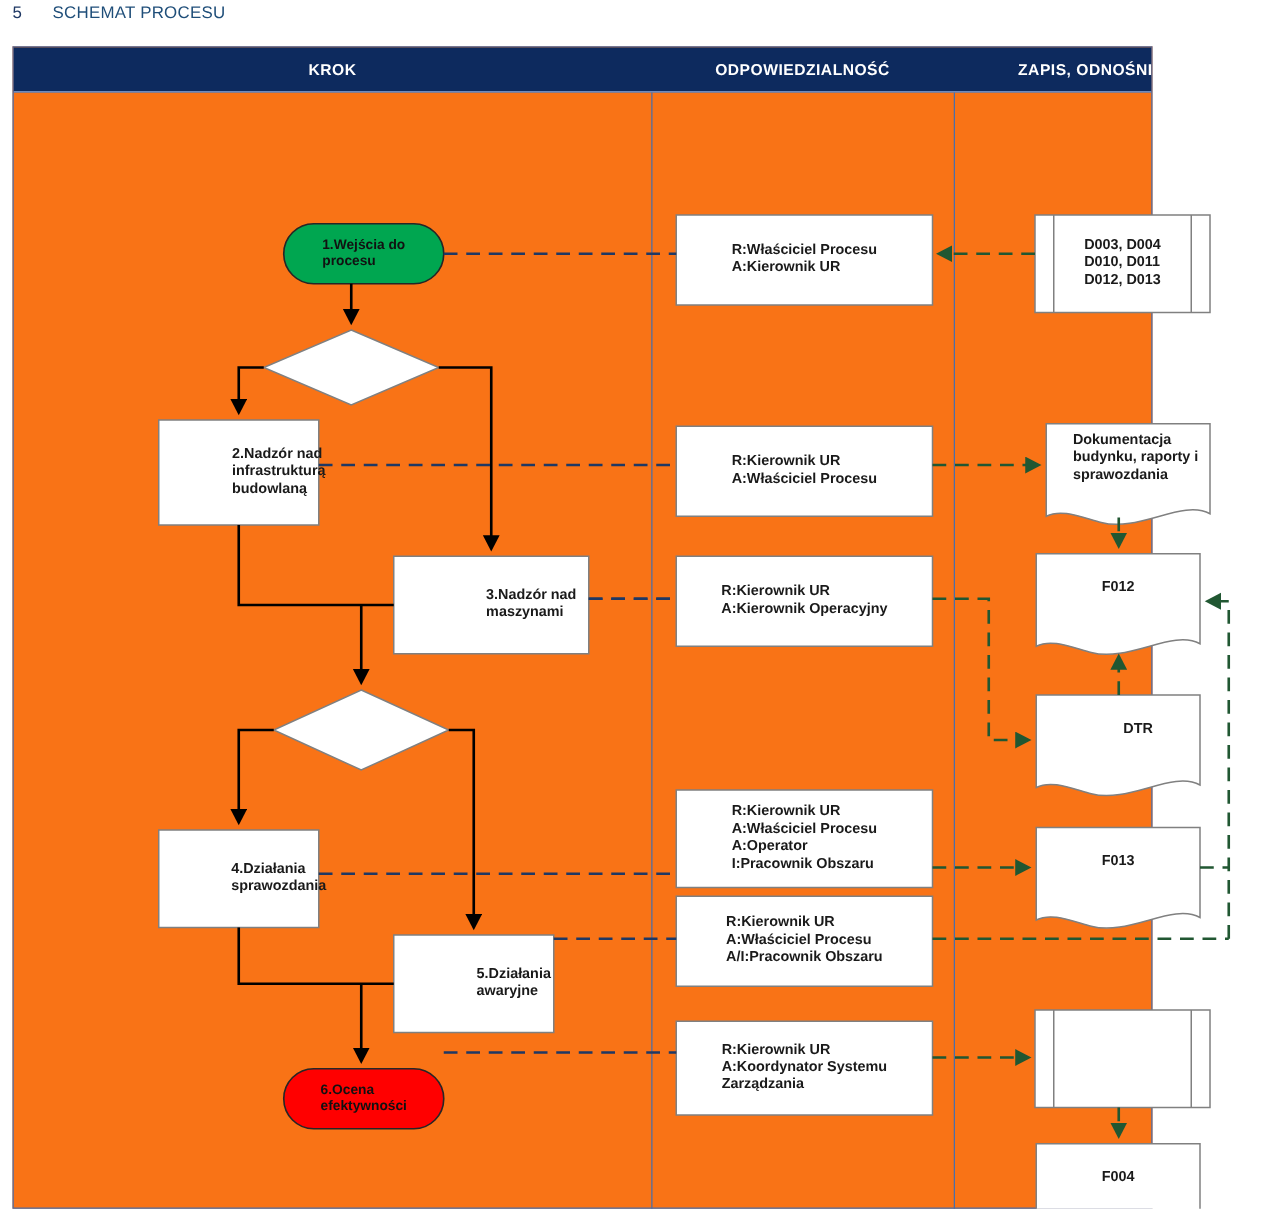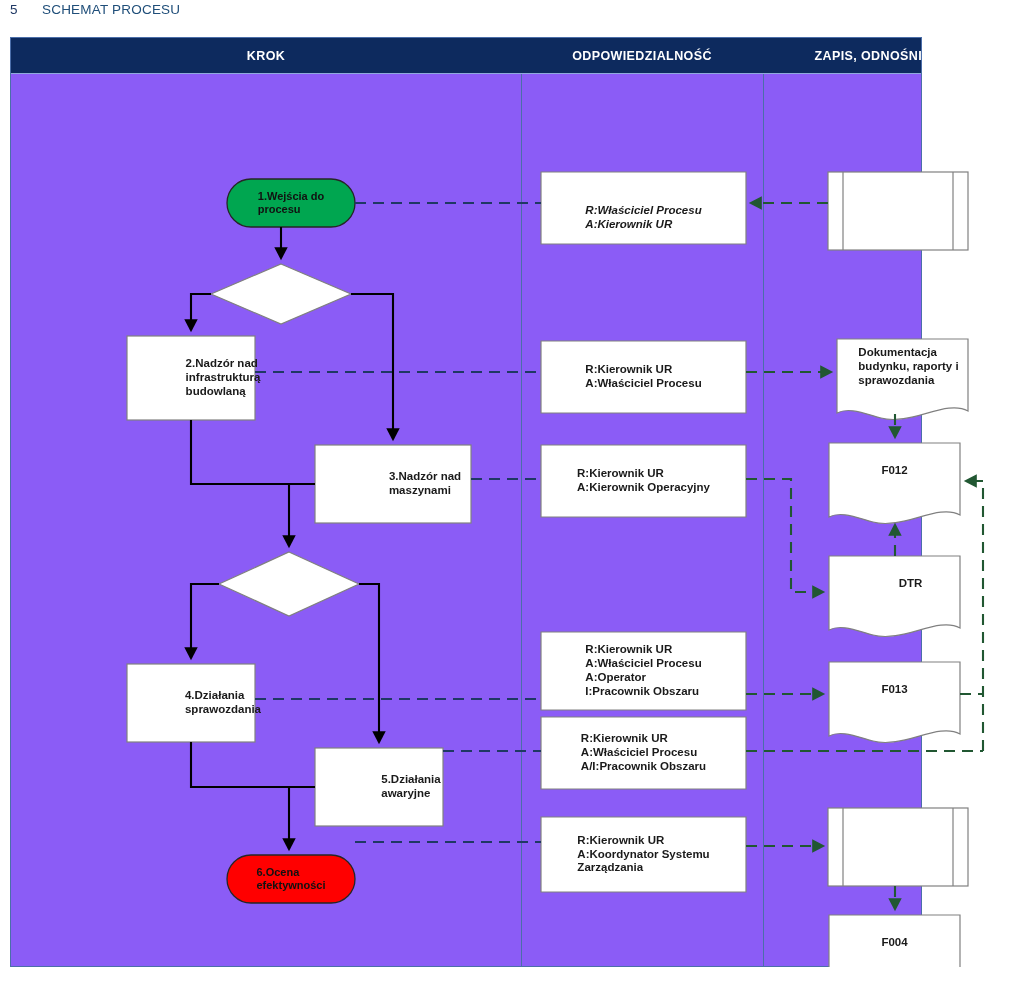--- a/index.html
+++ b/index.html
@@ -20,21 +20,21 @@
     color: #1f3864;
   }
   #doc-title .num { width: 32px; color: #1f3864; }
   #doc-title .txt { color: #1f4e79; }
 
   
   #schema-table {
     position: absolute; left: 10px; top: 37px;
     width: 912px; height: 930px;
     border: 1px solid #4b6ea9;
-    background: #8b5cf6;
+    background: #f97316;
   }
   #table-header {
     position: absolute; left: 0; top: 0; width: 100%; height: 36px;
     background: #0d2a5e;
     border-bottom: 1px solid #8faadc;
   }
   .hdr-cell {
     position: absolute; top: 0; height: 36px;
     display: flex; align-items: center; justify-content: center;
     color: #ffffff; font-weight: bold; font-size: 12.5px;
@@ -290,21 +290,21 @@
       </div>
     </div>
 
     <div class="node-label lbl-term" style="left:216px; top:781px; width:128px; height:48px;">
       <div>
         <span>6.Ocena</span><br>
         <span>efektywności</span>
       </div>
     </div>
 
-    <div class="node-label lbl-resp" style="left:530px; top:108px; width:205px; height:72px;font-style:italic;">
+    <div class="node-label lbl-resp" style="left:530px; top:98px; width:205px; height:72px;">
       <div>
         <span>R:Właściciel Procesu</span><br>
         <span>A:Kierownik UR</span>
       </div>
     </div>
 
     <div class="node-label lbl-resp" style="left:530px; top:267px; width:205px; height:72px;">
       <div>
         <span>R:Kierownik UR</span><br>
         <span>A:Właściciel Procesu</span>
@@ -336,20 +336,27 @@
     </div>
 
     <div class="node-label lbl-resp" style="left:530px; top:743px; width:205px; height:75px;">
       <div>
         <span>R:Kierownik UR</span><br>
         <span>A:Koordynator Systemu</span><br>
         <span>Zarządzania</span>
       </div>
     </div>
 
+    <div class="node-label lbl-doc" style="left:832px; top:98px; width:110px; height:78px;">
+      <div>
+        <span>D003, D004</span><br>
+        <span>D010, D011</span><br>
+        <span>D012, D013</span>
+      </div>
+    </div>
 
     <div class="node-label lbl-doc" style="left:826px; top:262px; width:131px; height:62px;padding-left:12px;">
       <div>
         <span>Dokumentacja</span><br>
         <span>budynku, raporty i</span><br>
         <span>sprawozdania</span>
       </div>
     </div>
 
     <div class="node-label lbl-doc" style="left:818px; top:369px; width:131px; height:56px;">

